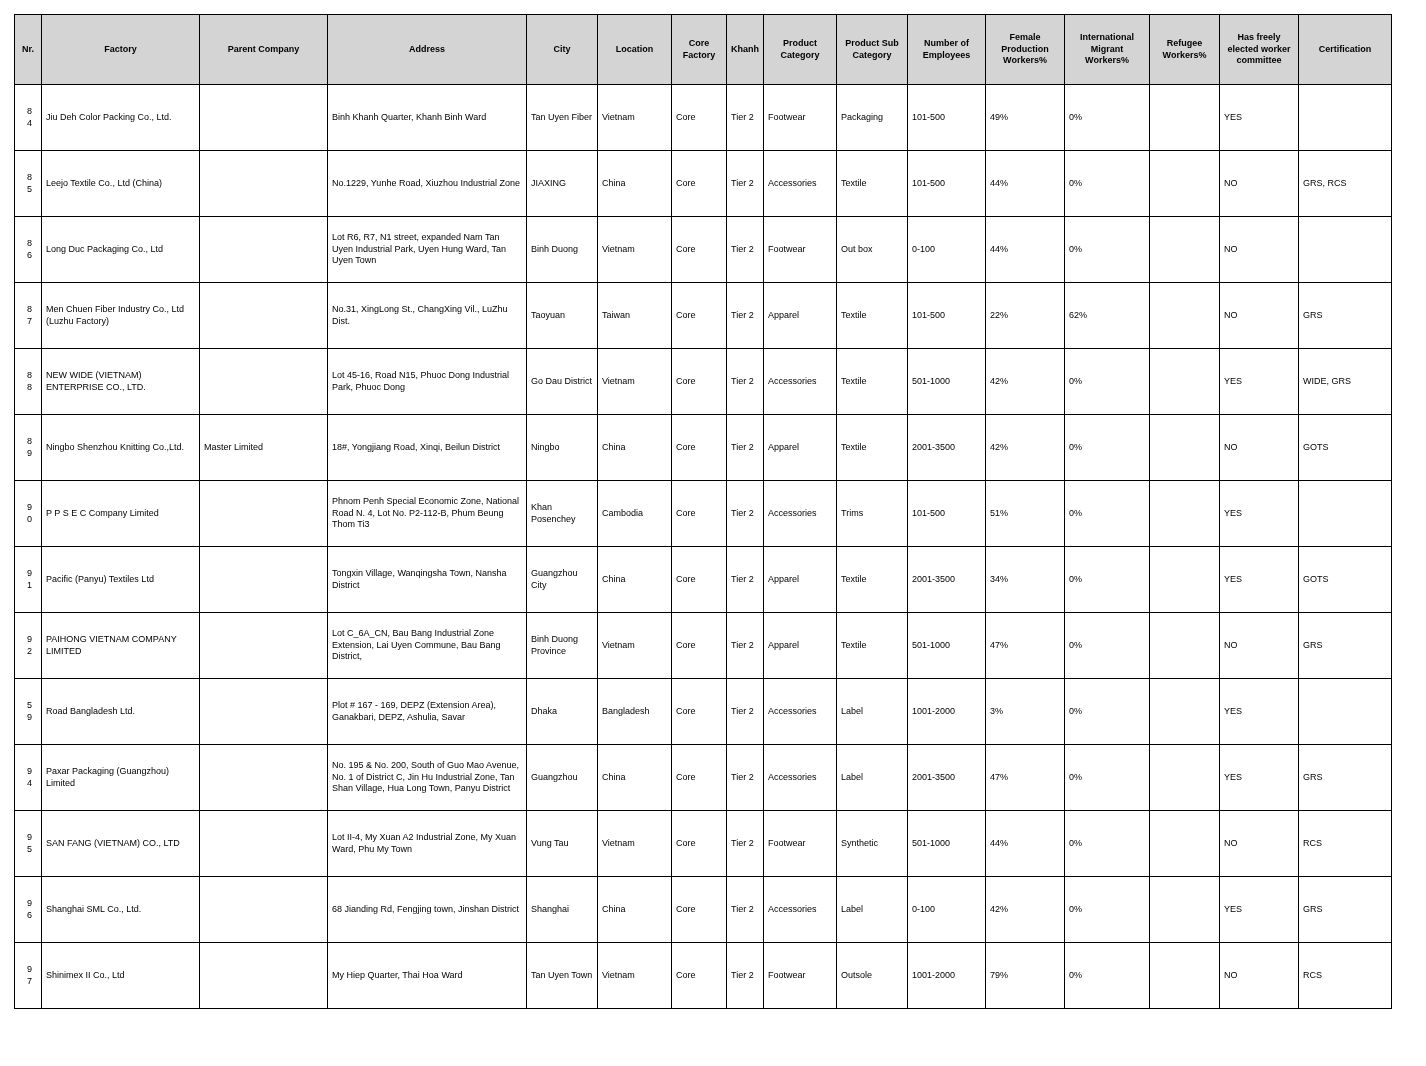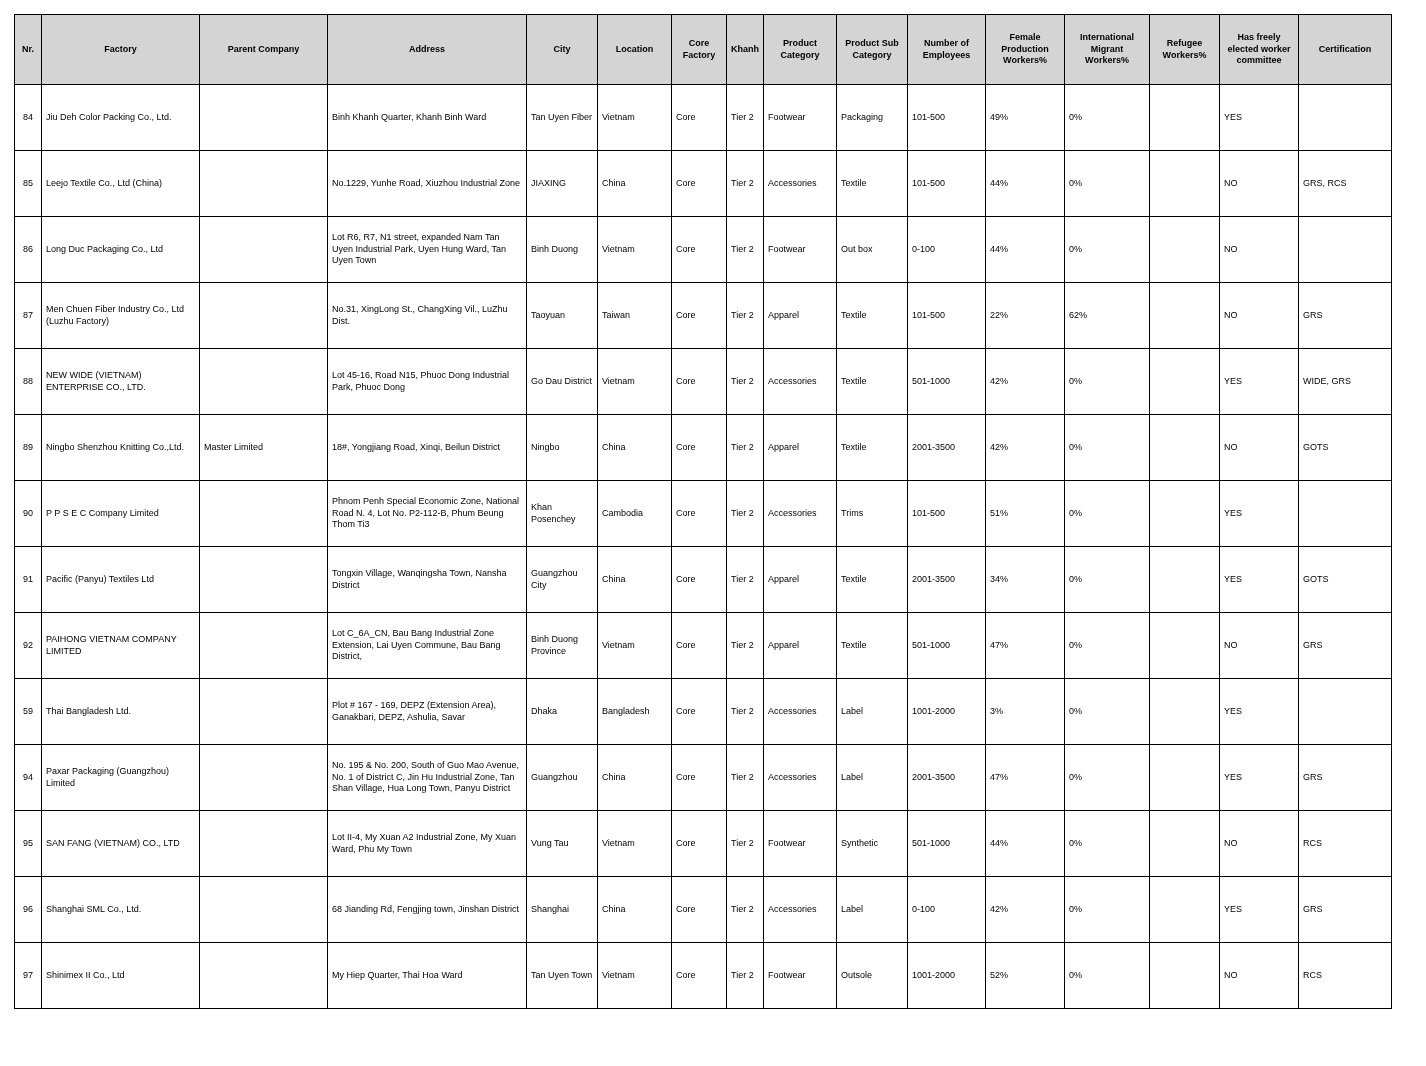--- a/index.html
+++ b/index.html
@@ -52,21 +52,21 @@
     height: 70px;
     padding: 2px 3px;
   }
   td {
     vertical-align: middle;
     text-align: left;
     height: 66px;
     padding: 2px 4px;
     background: #ffffff;
   }
-  td.col-nr { text-align: center; padding: 2px 6px; }
+  td.col-nr { text-align: center; padding: 2px 12px; }
 </style>
 </head>
 <body>
 
 <div class="sheet">
   <table class="factory-table">
     <colgroup id="colgroup">
         <col>
         <col>
         <col>
@@ -262,21 +262,21 @@
           <td class="col-product_sub_category">Textile</td>
           <td class="col-number_of_employees">501-1000</td>
           <td class="col-female_production_workers_pct">47%</td>
           <td class="col-international_migrant_workers_pct">0%</td>
           <td class="col-refugee_workers_pct"></td>
           <td class="col-has_freely_elected_worker_committee">NO</td>
           <td class="col-certification">GRS</td>
         </tr>
         <tr>
           <td class="col-nr">59</td>
-          <td class="col-factory">Thai Bangladesh Ltd.</td>
+          <td class="col-factory">Road Bangladesh Ltd.</td>
           <td class="col-parent_company"></td>
           <td class="col-address">Plot # 167 - 169, DEPZ (Extension Area), Ganakbari, DEPZ, Ashulia, Savar</td>
           <td class="col-city">Dhaka</td>
           <td class="col-location">Bangladesh</td>
           <td class="col-core_factory">Core</td>
           <td class="col-tier">Tier 2</td>
           <td class="col-product_category">Accessories</td>
           <td class="col-product_sub_category">Label</td>
           <td class="col-number_of_employees">1001-2000</td>
           <td class="col-female_production_workers_pct">3%</td>
@@ -344,21 +344,21 @@
           <td class="col-factory">Shinimex II Co., Ltd</td>
           <td class="col-parent_company"></td>
           <td class="col-address">My Hiep Quarter, Thai Hoa Ward</td>
           <td class="col-city">Tan Uyen Town</td>
           <td class="col-location">Vietnam</td>
           <td class="col-core_factory">Core</td>
           <td class="col-tier">Tier 2</td>
           <td class="col-product_category">Footwear</td>
           <td class="col-product_sub_category">Outsole</td>
           <td class="col-number_of_employees">1001-2000</td>
-          <td class="col-female_production_workers_pct">52%</td>
+          <td class="col-female_production_workers_pct">79%</td>
           <td class="col-international_migrant_workers_pct">0%</td>
           <td class="col-refugee_workers_pct"></td>
           <td class="col-has_freely_elected_worker_committee">NO</td>
           <td class="col-certification">RCS</td>
         </tr>
       </tbody>
   </table>
 </div>
 
 </body></html>

